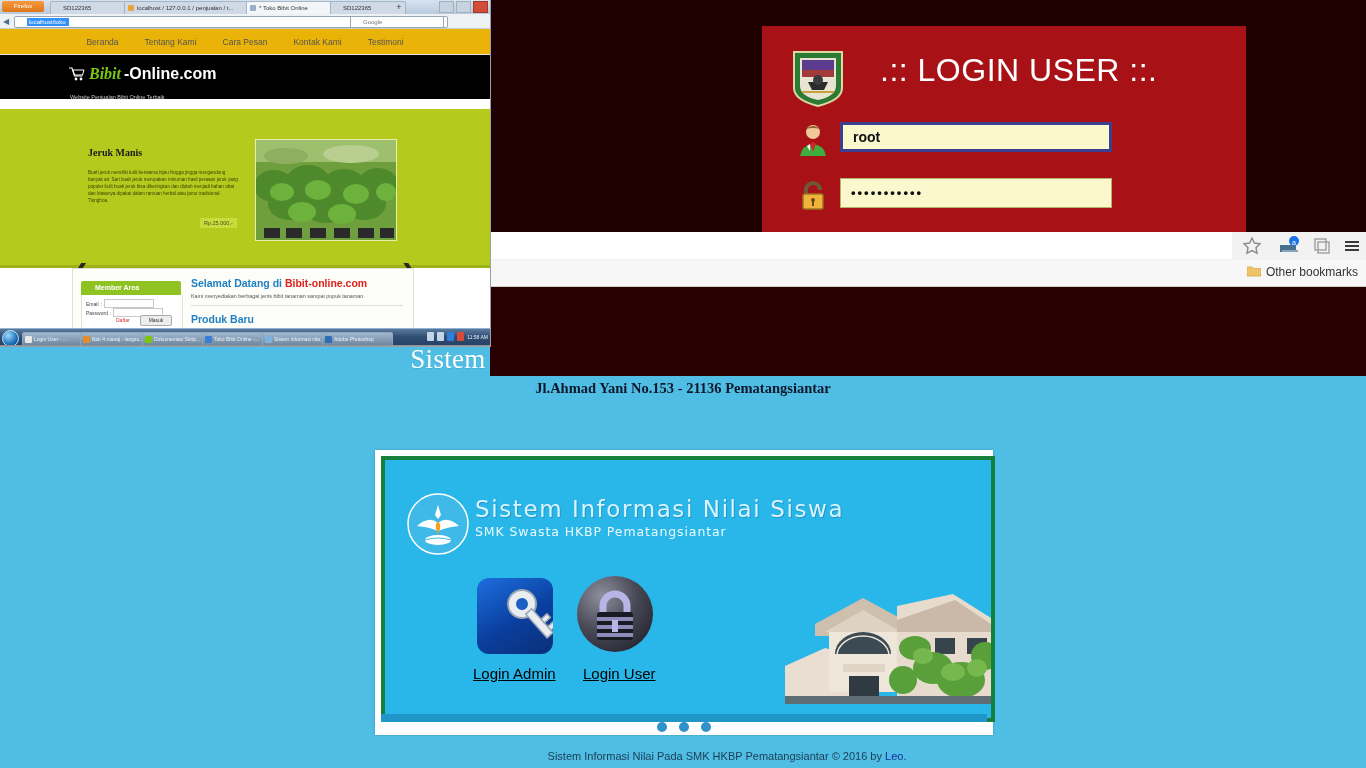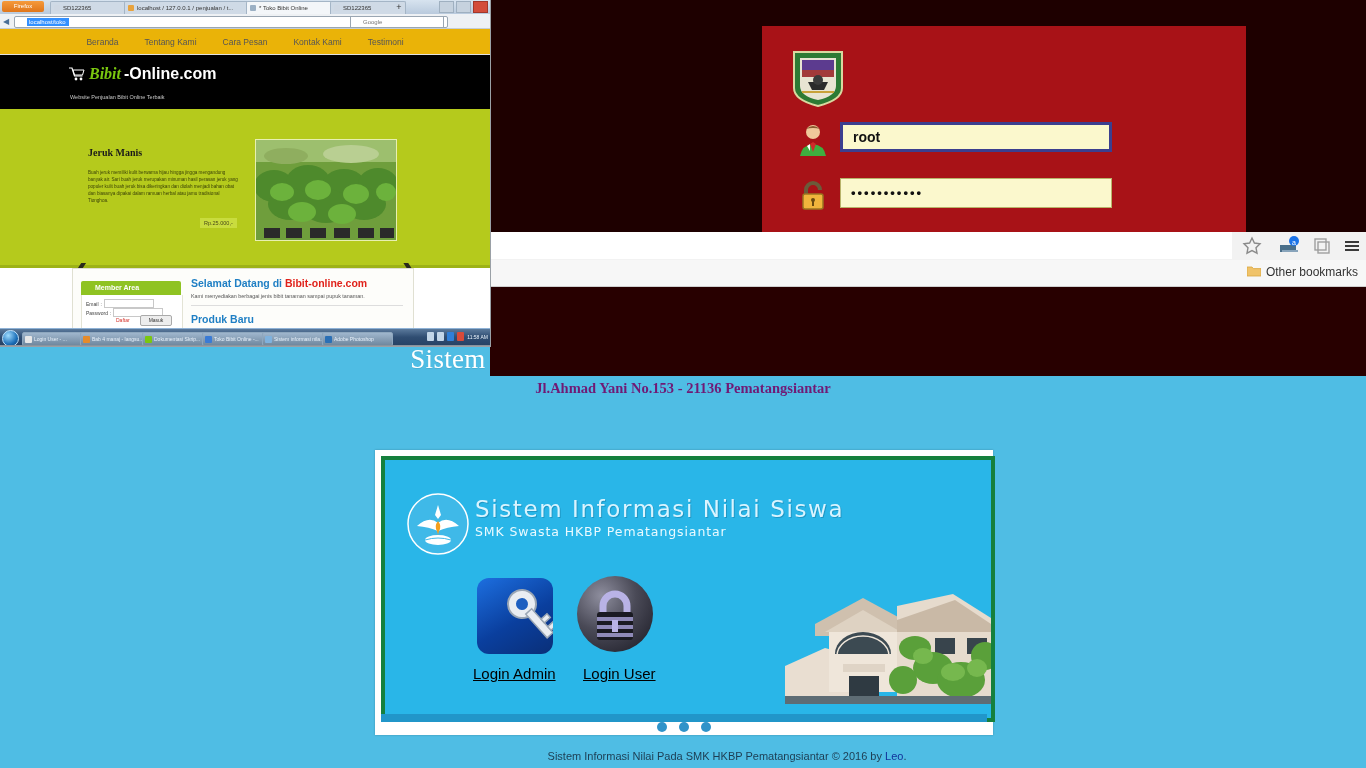--- a/index.html
+++ b/index.html
@@ -22,21 +22,21 @@
     font-size:16.5px;font-weight:bold;color:#13305e;letter-spacing:0.1px;
     white-space:nowrap;font-family:"Liberation Sans",sans-serif;
   }
   #school-navbar .sep{margin:0 14px;color:#13305e;}
   .school-head{left:0;top:345px;width:1366px;text-align:center;}
   .school-title{
     font-family:"Liberation Serif", serif;font-size:27px;color:#ffffff;
     letter-spacing:0.3px;line-height:1.1;text-shadow:0 1px 0 rgba(0,0,0,.08);
   }
   .school-sub{
-    font-family:"Liberation Serif", serif;font-size:14.5px;color:#701a75;
+    font-family:"Liberation Serif", serif;font-size:14.5px;color:#0f172a;
     font-weight:bold;margin-top:5px;
   }
   
   #card{
     left:375px;top:450px;width:618px;height:285px;background:#ffffff;
     box-shadow:0 0 2px rgba(0,0,0,.25);
   }
   #card-inner{
     position:absolute;left:6px;top:6px;width:606px;height:258px;
     background:#29b6e8;border:4px solid #15803d;overflow:hidden;
@@ -131,21 +131,21 @@
      padding-left:12px;color:#333;overflow:hidden;white-space:nowrap;}
   #ff-urlsel{position:absolute;left:12px;top:1px;width:40px;height:8px;background:#3390ff;
      color:#fff;font-size:6px;line-height:8px;padding-left:2px;overflow:hidden;}
   #ff-search{position:absolute;left:350px;top:2px;width:80px;height:10px;background:#fff;
      border:1px solid #9aa6b2;font-size:6px;line-height:10px;padding-left:12px;color:#777;overflow:hidden;}
   
   #site{left:0;top:29px;width:490px;height:299px;background:#ffffff;overflow:hidden;}
   #site-menu{position:absolute;left:0;top:0;width:490px;height:25px;background:#eab308;
      display:flex;align-items:center;justify-content:center;gap:26px;border-bottom:1px solid #e3e3e3;}
   #site-menu span{font-size:8.5px;color:#555;font-family:"Liberation Sans",sans-serif;white-space:nowrap;}
-  #site-header{position:absolute;left:0;top:26px;width:490px;height:54px;background:#000;}
+  #site-header{position:absolute;left:0;top:26px;width:490px;height:44px;background:#000;}
   #site-logo{position:absolute;left:68px;top:10px;display:flex;align-items:center;gap:3px;}
   #site-logo .cart{width:18px;height:14px;}
   #site-logo .t1{font-size:16px;color:#7ac70f;font-style:italic;font-weight:bold;
      font-family:"Liberation Serif",serif;}
   #site-logo .t2{font-size:16px;color:#fff;font-weight:bold;font-family:"Liberation Sans",sans-serif;}
   #site-tag{position:absolute;left:70px;top:39px;font-size:5.5px;color:#c8c8c8;
      font-family:"Liberation Sans",sans-serif;}
   #hero{position:absolute;left:0;top:80px;width:490px;height:156px;background:#b5ca1c;border-bottom:3px solid #9db216;}
   #hero-title{position:absolute;left:88px;top:38px;font-size:10px;color:#1a1a1a;font-weight:bold;
      font-family:"Liberation Serif",serif;}
@@ -318,20 +318,21 @@
       <path d="M4 4 H52 V40 Q52 52 28 58 Q4 52 4 40 Z" fill="#2c7a34" stroke="#d8d8a0" stroke-width="2"></path>
       <path d="M10 10 H46 V38 Q46 48 28 52 Q10 48 10 38 Z" fill="#e8e4d2"></path>
       <rect x="12" y="12" width="32" height="10" fill="#5c3b8f"></rect>
       <rect x="12" y="22" width="32" height="7" fill="#a23a3a"></rect>
       <path d="M18 34 h20 l-4 8 h-12 z" fill="#2b2b2b"></path>
       <circle cx="28" cy="32" r="5" fill="#3b3b3b"></circle>
       <path d="M12 44 h32" stroke="#c8a23a" stroke-width="2"></path>
     </svg>
   </div>
 
+  <div class="abs" id="lp-title">.:: LOGIN USER ::.</div>
 
   <div class="abs lp-row" style="left:306px;top:122px;width:320px;">
     <span class="lp-ico">
       <svg width="34" height="34" viewBox="0 0 34 34">
         <circle cx="17" cy="10" r="7" fill="#f0c89a"></circle>
         <path d="M10 7 q7 -6 14 0 q-3 -1 -7 -1 q-4 0 -7 1z" fill="#8a5a30"></path>
         <path d="M4 34 q2 -11 13 -12 q11 1 13 12 z" fill="#3fae3f"></path>
         <path d="M14 22 l3 8 l3 -8 l-3 -2 z" fill="#cf2a2a"></path>
         <path d="M14 22 l-3 2 l3 5 z" fill="#ffffff"></path>
       </svg>

